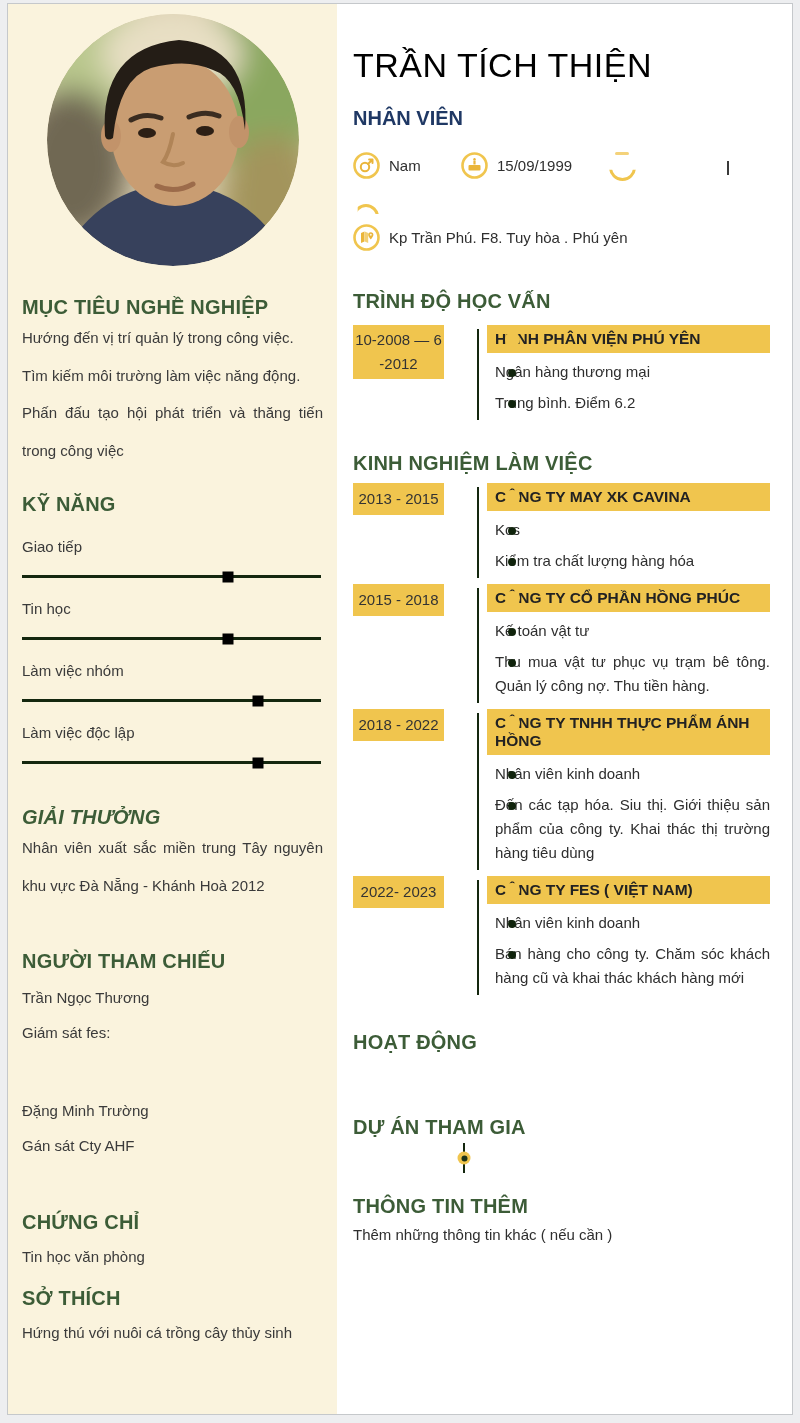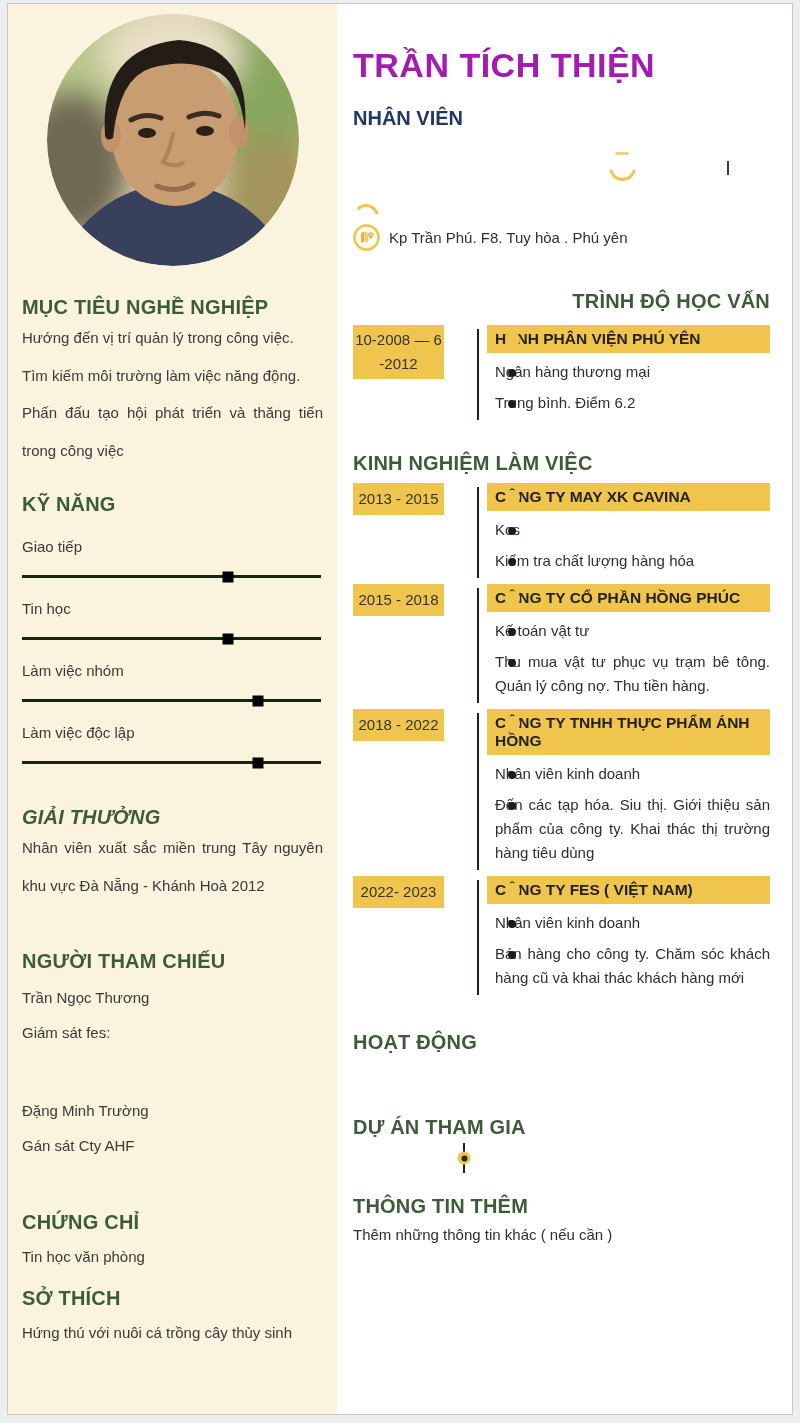--- a/index.html
+++ b/index.html
@@ -20,21 +20,21 @@
   .skill-name { font-size:15px; color:#3a3a3a; margin-bottom:20px; }
   .skill-track { position:relative; height:3px; background:#14270e; margin-right:2px; }
   .skill-knob { position:absolute; top:50%; width:11px; height:11px; background:#000;
                 transform:translate(-50%,-50%); }
 
   .ref-line { font-size:15px; color:#3a3a3a; line-height:2.3; }
   .hobby-line { font-size:15px; color:#3a3a3a; line-height:1.95; }
 
   
   .main { flex:1; padding:42px 22px 0 16px; background:#fff; }
-  .name { color:#a21caf; font-size:34px; font-weight:700; letter-spacing:.5px; }
+  .name { color:#000000; font-size:34px; font-weight:400; letter-spacing:.5px; }
   .job-title { color:#1f3864; font-size:20px; font-weight:700; margin-top:22px; }
 
   .info { position:relative; margin-top:22px; height:106px; }
   .info-row { display:flex; align-items:center; }
   .info-cell { display:flex; align-items:center; gap:9px; font-size:15px; color:#2f2f2f; }
   .cell-gender { width:108px; } .cell-bday { width:148px; }
   .icon-circle { width:27px; height:27px; flex-shrink:0; }
   .remnant-a { position:absolute; left:256px; top:2px; width:27px; height:27px; border:3px solid #f0c54e;
                border-radius:50%; clip-path:inset(58% 0 0 0); }
   .remnant-a2 { position:absolute; left:262px; top:0px; width:14px; height:3px; background:#f4d27a; border-radius:2px; }
@@ -158,40 +158,59 @@
     <p class="hobby-line" style="margin-top:8px;">Hứng thú với nuôi cá trồng cây thủy sinh</p>
 
   </aside>
 
   <main class="main">
 
     <h1 class="name">TRẦN TÍCH THIỆN</h1>
     <div class="job-title">NHÂN VIÊN</div>
 
     <div class="info">
+      <div class="info-row">
+        <div class="info-cell cell-gender">
+          <svg class="icon-circle" viewBox="0 0 27 27">
+            <circle cx="13.5" cy="13.5" r="12" fill="none" stroke="#f0c54e" stroke-width="2.6"></circle>
+            <circle cx="12" cy="15" r="4.2" fill="none" stroke="#eab53a" stroke-width="2"></circle>
+            <path d="M15,12 L19.5,7.5 M19.5,7.5 h-3.4 M19.5,7.5 v3.4" stroke="#eab53a" stroke-width="2" fill="none" stroke-linecap="round"></path>
+          </svg>
+          <span>Nam</span>
+        </div>
+        <div class="info-cell cell-bday">
+          <svg class="icon-circle" viewBox="0 0 27 27">
+            <circle cx="13.5" cy="13.5" r="12" fill="none" stroke="#f0c54e" stroke-width="2.6"></circle>
+            <rect x="7.5" y="13" width="12" height="5.5" rx="1" fill="#eab53a"></rect>
+            <rect x="12.4" y="8.5" width="2.2" height="4" fill="#eab53a"></rect>
+            <circle cx="13.5" cy="7.3" r="1.2" fill="#eab53a"></circle>
+          </svg>
+          <span>15/09/1999</span>
+        </div>
+      </div>
       <div class="remnant-a"></div>
       <div class="remnant-a2"></div>
       <div class="remnant-bar"></div>
       <div class="remnant-b"></div>
 
       <div class="info-row addr-row">
         <div class="info-cell">
           <svg class="icon-circle" viewBox="0 0 27 27">
             <circle cx="13.5" cy="13.5" r="12" fill="none" stroke="#f0c54e" stroke-width="2.6"></circle>
             <path d="M8,9 l3.5,-1.5 v10 l-3.5,1.5 Z" fill="#eab53a"></path>
             <path d="M11.8,7.6 l3.4,1.4 v10 l-3.4,-1.4 Z" fill="#f2cf74"></path>
             <path d="M17.8,8.2 a2.6,2.6 0 0 1 2.6,2.6 c0,2 -2.6,4.6 -2.6,4.6 s-2.6,-2.6 -2.6,-4.6 a2.6,2.6 0 0 1 2.6,-2.6 Z" fill="#eab53a"></path>
             <circle cx="17.8" cy="10.8" r="1" fill="#faf3dd"></circle>
           </svg>
           <span>Kp Trần Phú. F8. Tuy hòa . Phú yên</span>
         </div>
       </div>
     </div>
 
-    <h2 class="sec-h2" style="margin-top:32px;text-align:right;">TRÌNH ĐỘ HỌC VẤN</h2>
+    <h2 class="sec-h2" style="margin-top:32px;">TRÌNH ĐỘ HỌC VẤN</h2>
     <div class="entry">
       <div class="edate tall">
         <div>10-2008 — 6</div>
         <div>-2012</div>
       </div>
       <div class="ebody">
         <div class="erow">
           <span class="dot-big"></span>
           <div class="ebar">HVNH PHÂN VIỆN PHÚ YÊN</div>
         </div>

